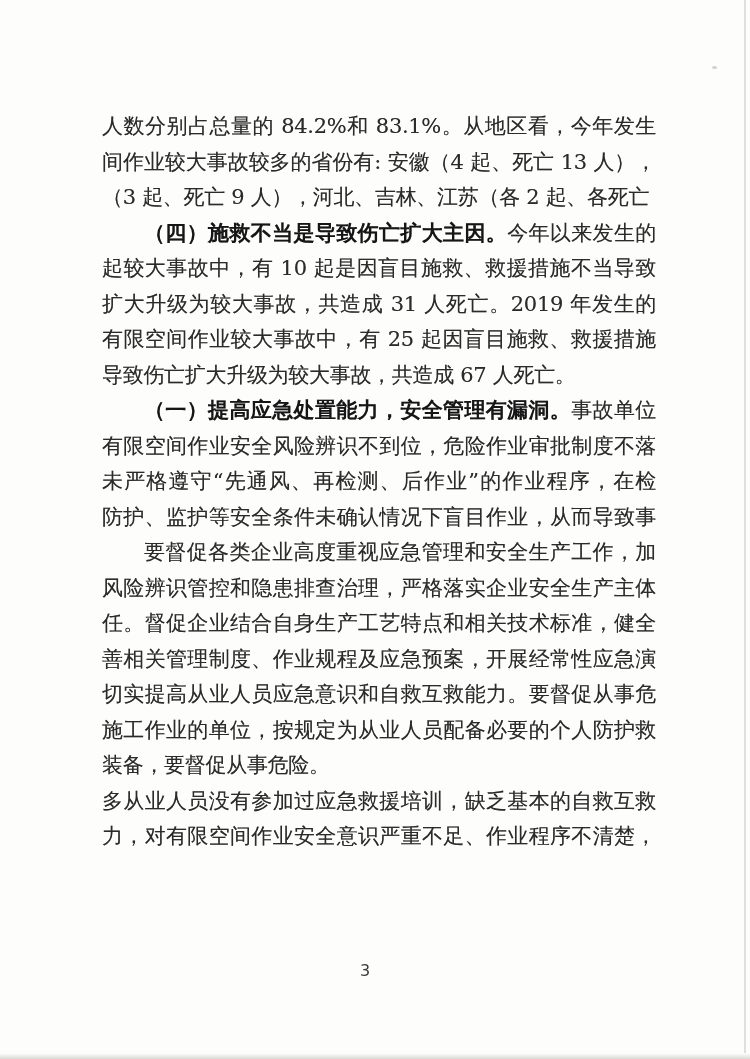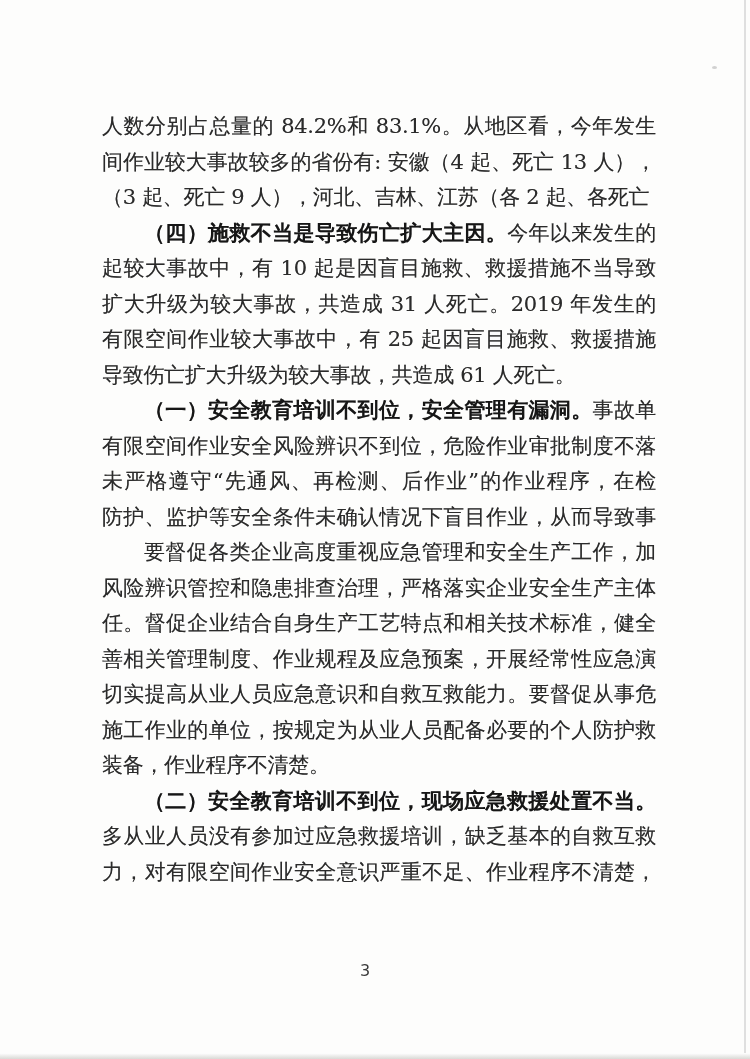--- a/index.html
+++ b/index.html
@@ -91,33 +91,32 @@
 <div class="page">
 
   <div class="textcol">
     <div class="ln j"><span class="b"></span><span>人数分别占总量的 84.2%和 83.1%。从地区看，今年发生有限空</span></div>
     <div class="ln j"><span class="b"></span><span>间作业较大事故较多的省份有: 安徽（4 起、死亡 13 人），河南</span></div>
     <div class="ln"><span class="b"></span><span>（3 起、死亡 9 人），河北、吉林、江苏（各 2 起、各死亡 6 人）。</span></div>
     <div class="ln j ind"><span class="b">（四）施救不当是导致伤亡扩大主因。</span><span>今年以来发生的 19</span></div>
     <div class="ln j"><span class="b"></span><span>起较大事故中，有 10 起是因盲目施救、救援措施不当导致伤亡</span></div>
     <div class="ln j"><span class="b"></span><span>扩大升级为较大事故，共造成 31 人死亡。2019 年发生的 31 起</span></div>
     <div class="ln j"><span class="b"></span><span>有限空间作业较大事故中，有 25 起因盲目施救、救援措施不当</span></div>
-    <div class="ln"><span class="b"></span><span>导致伤亡扩大升级为较大事故，共造成 61 人死亡。</span></div>
-    <div class="ln j ind"><span class="b">（一）安全教育培训不到位，安全管理有漏洞。</span><span>事故单位</span></div>
+    <div class="ln"><span class="b"></span><span>导致伤亡扩大升级为较大事故，共造成 67 人死亡。</span></div>
+    <div class="ln j ind"><span class="b">（一）提高应急处置能力，安全管理有漏洞。</span><span>事故单位</span></div>
     <div class="ln j"><span class="b"></span><span>有限空间作业安全风险辨识不到位，危险作业审批制度不落实，</span></div>
     <div class="ln j"><span class="b"></span><span>未严格遵守“先通风、再检测、后作业”的作业程序，在检测、</span></div>
     <div class="ln j"><span class="b"></span><span>防护、监护等安全条件未确认情况下盲目作业，从而导致事故</span></div>
     <div class="ln j ind"><span class="b"></span><span>要督促各类企业高度重视应急管理和安全生产工作，加强</span></div>
     <div class="ln j"><span class="b"></span><span>风险辨识管控和隐患排查治理，严格落实企业安全生产主体责</span></div>
     <div class="ln j"><span class="b"></span><span>任。督促企业结合自身生产工艺特点和相关技术标准，健全完</span></div>
     <div class="ln j"><span class="b"></span><span>善相关管理制度、作业规程及应急预案，开展经常性应急演练，</span></div>
     <div class="ln j"><span class="b"></span><span>切实提高从业人员应急意识和自救互救能力。要督促从事危险</span></div>
     <div class="ln j"><span class="b"></span><span>施工作业的单位，按规定为从业人员配备必要的个人防护救援</span></div>
-    <div class="ln"><span class="b"></span><span>装备，作业程序不清楚。</span></div>
-    <div class="ln j ind"><span class="b">（二）安全教育培训不到位，现场应急救援处置不当。</span></div>
+    <div class="ln"><span class="b"></span><span>装备，要督促从事危险。</span></div>
     <div class="ln j"><span class="b"></span><span>多从业人员没有参加过应急救援培训，缺乏基本的自救互救能</span></div>
     <div class="ln j"><span class="b"></span><span>力，对有限空间作业安全意识严重不足、作业程序不清楚，监</span></div>
   </div>
 
   <div class="pagenum">3</div>
 
   <div class="edge-right"></div>
   <div class="edge-bottom"></div>
   <div class="speck"></div>
 

